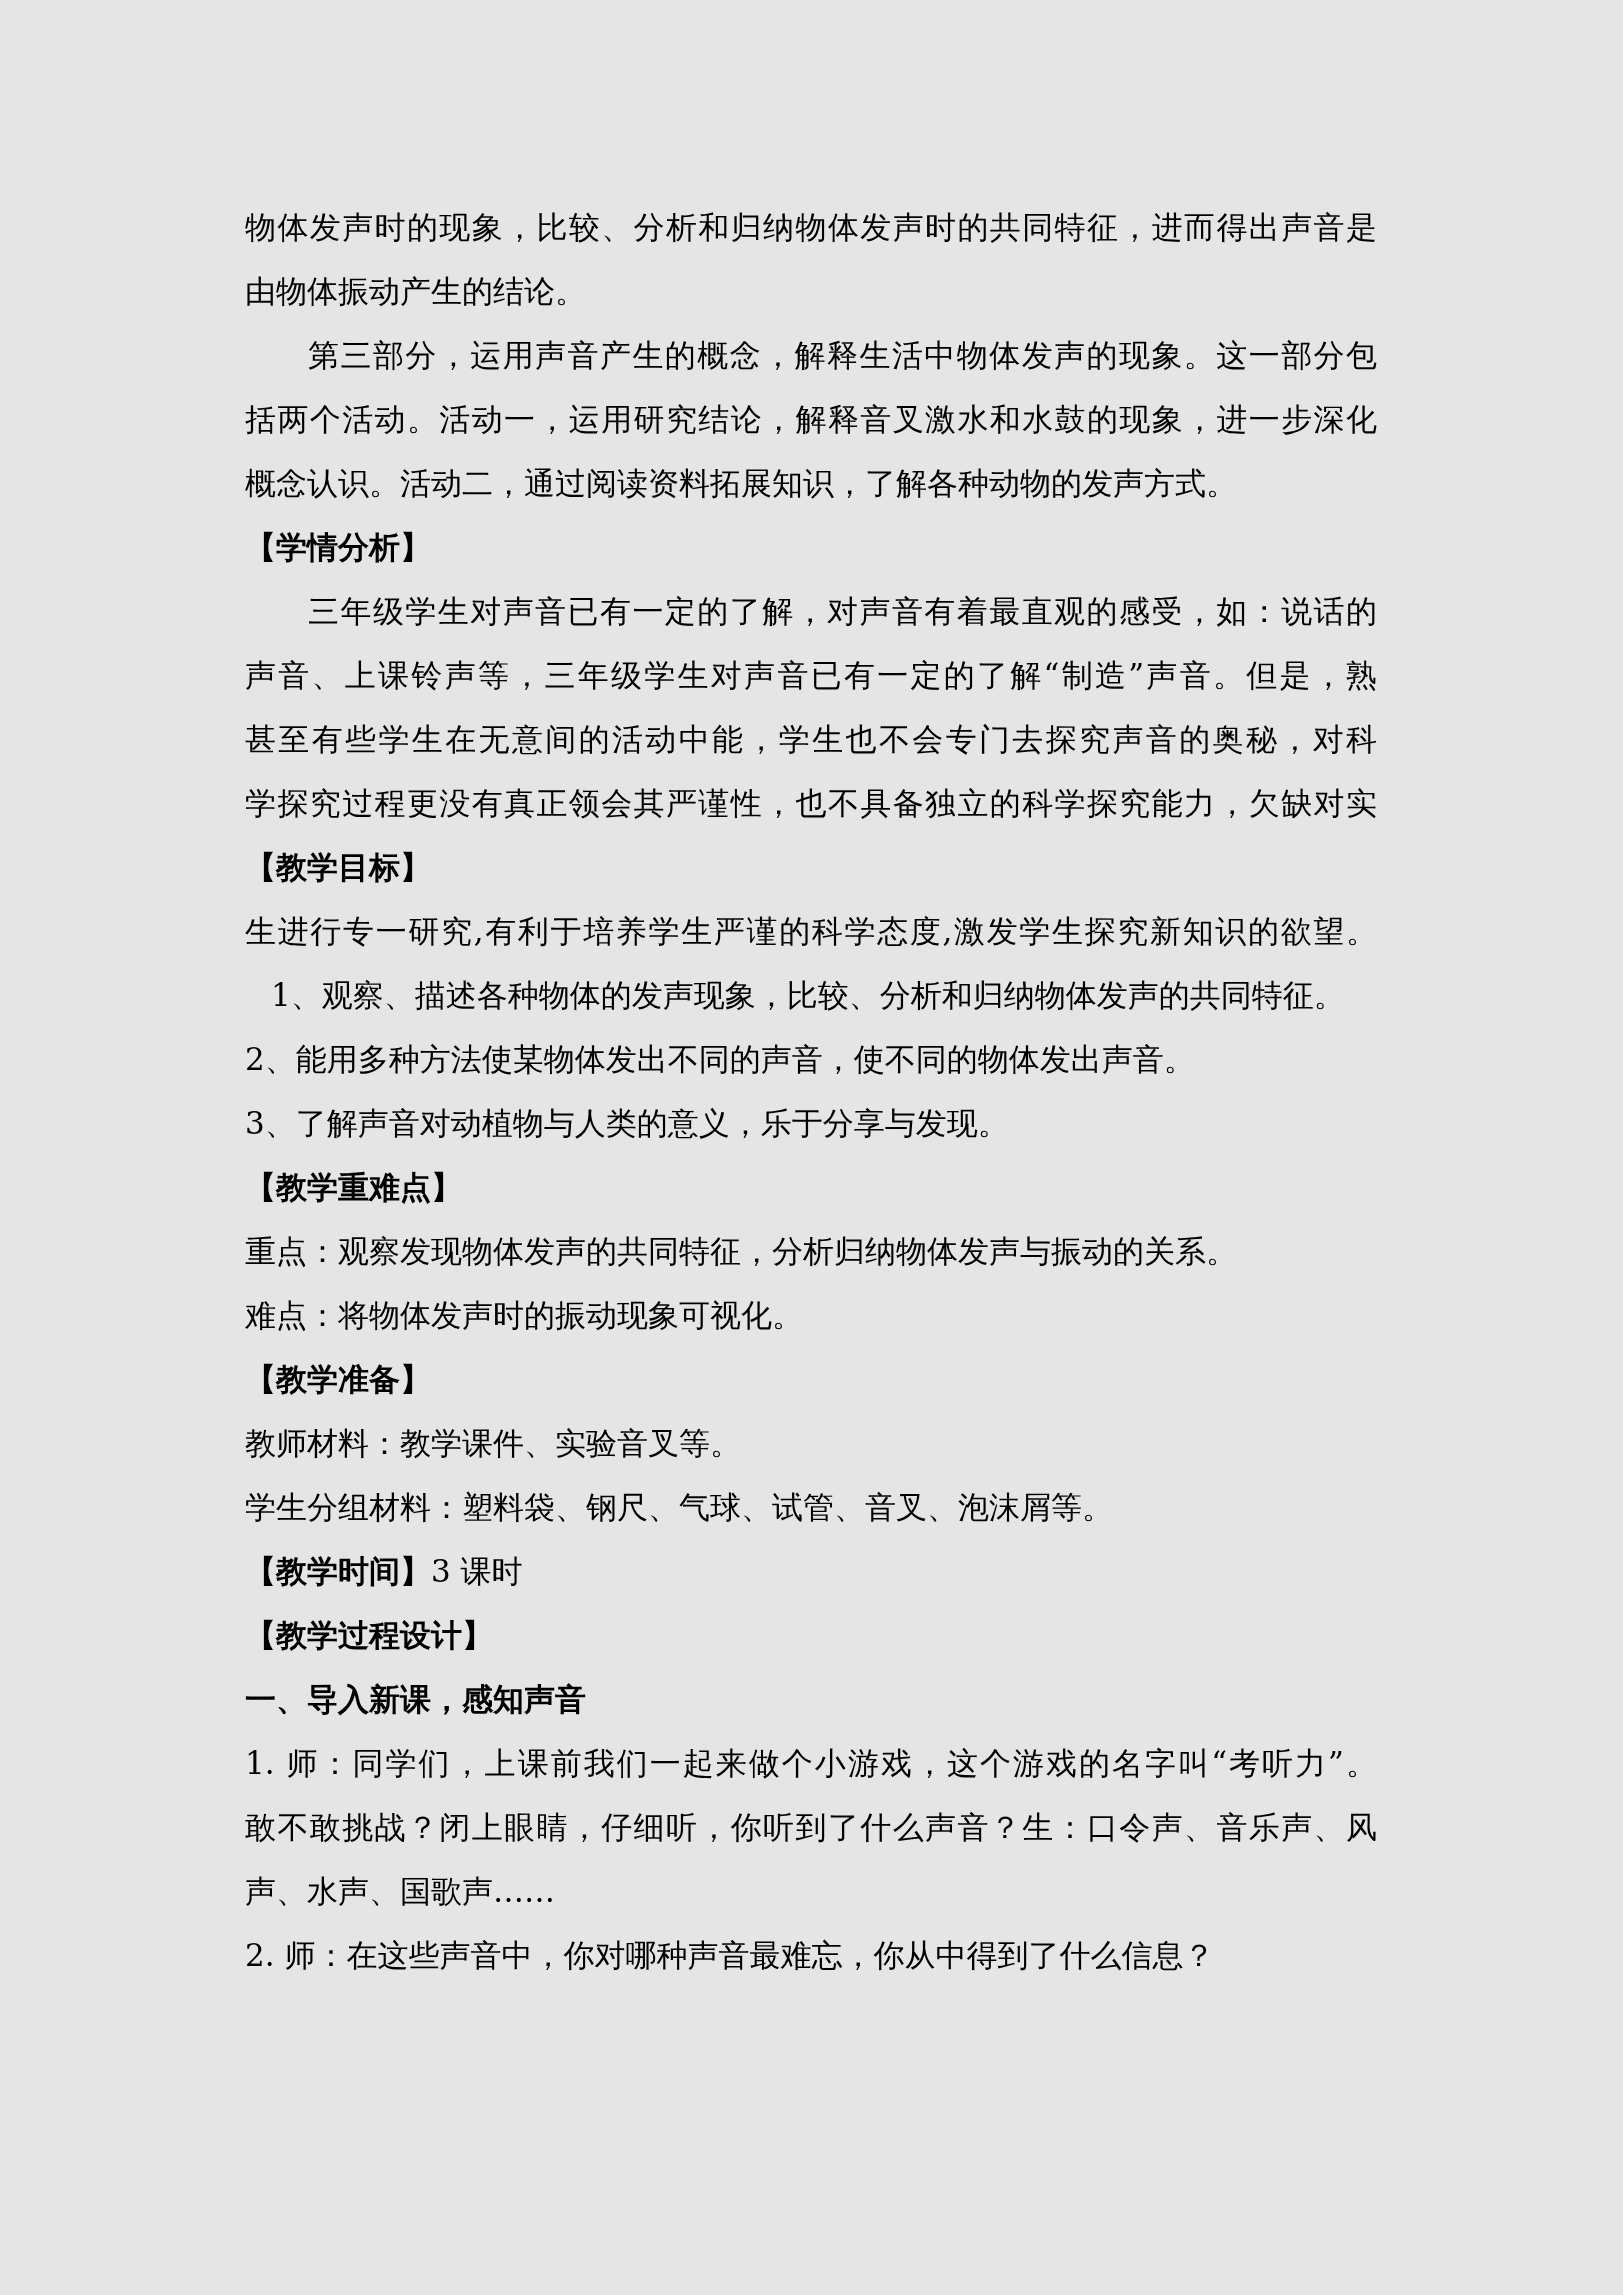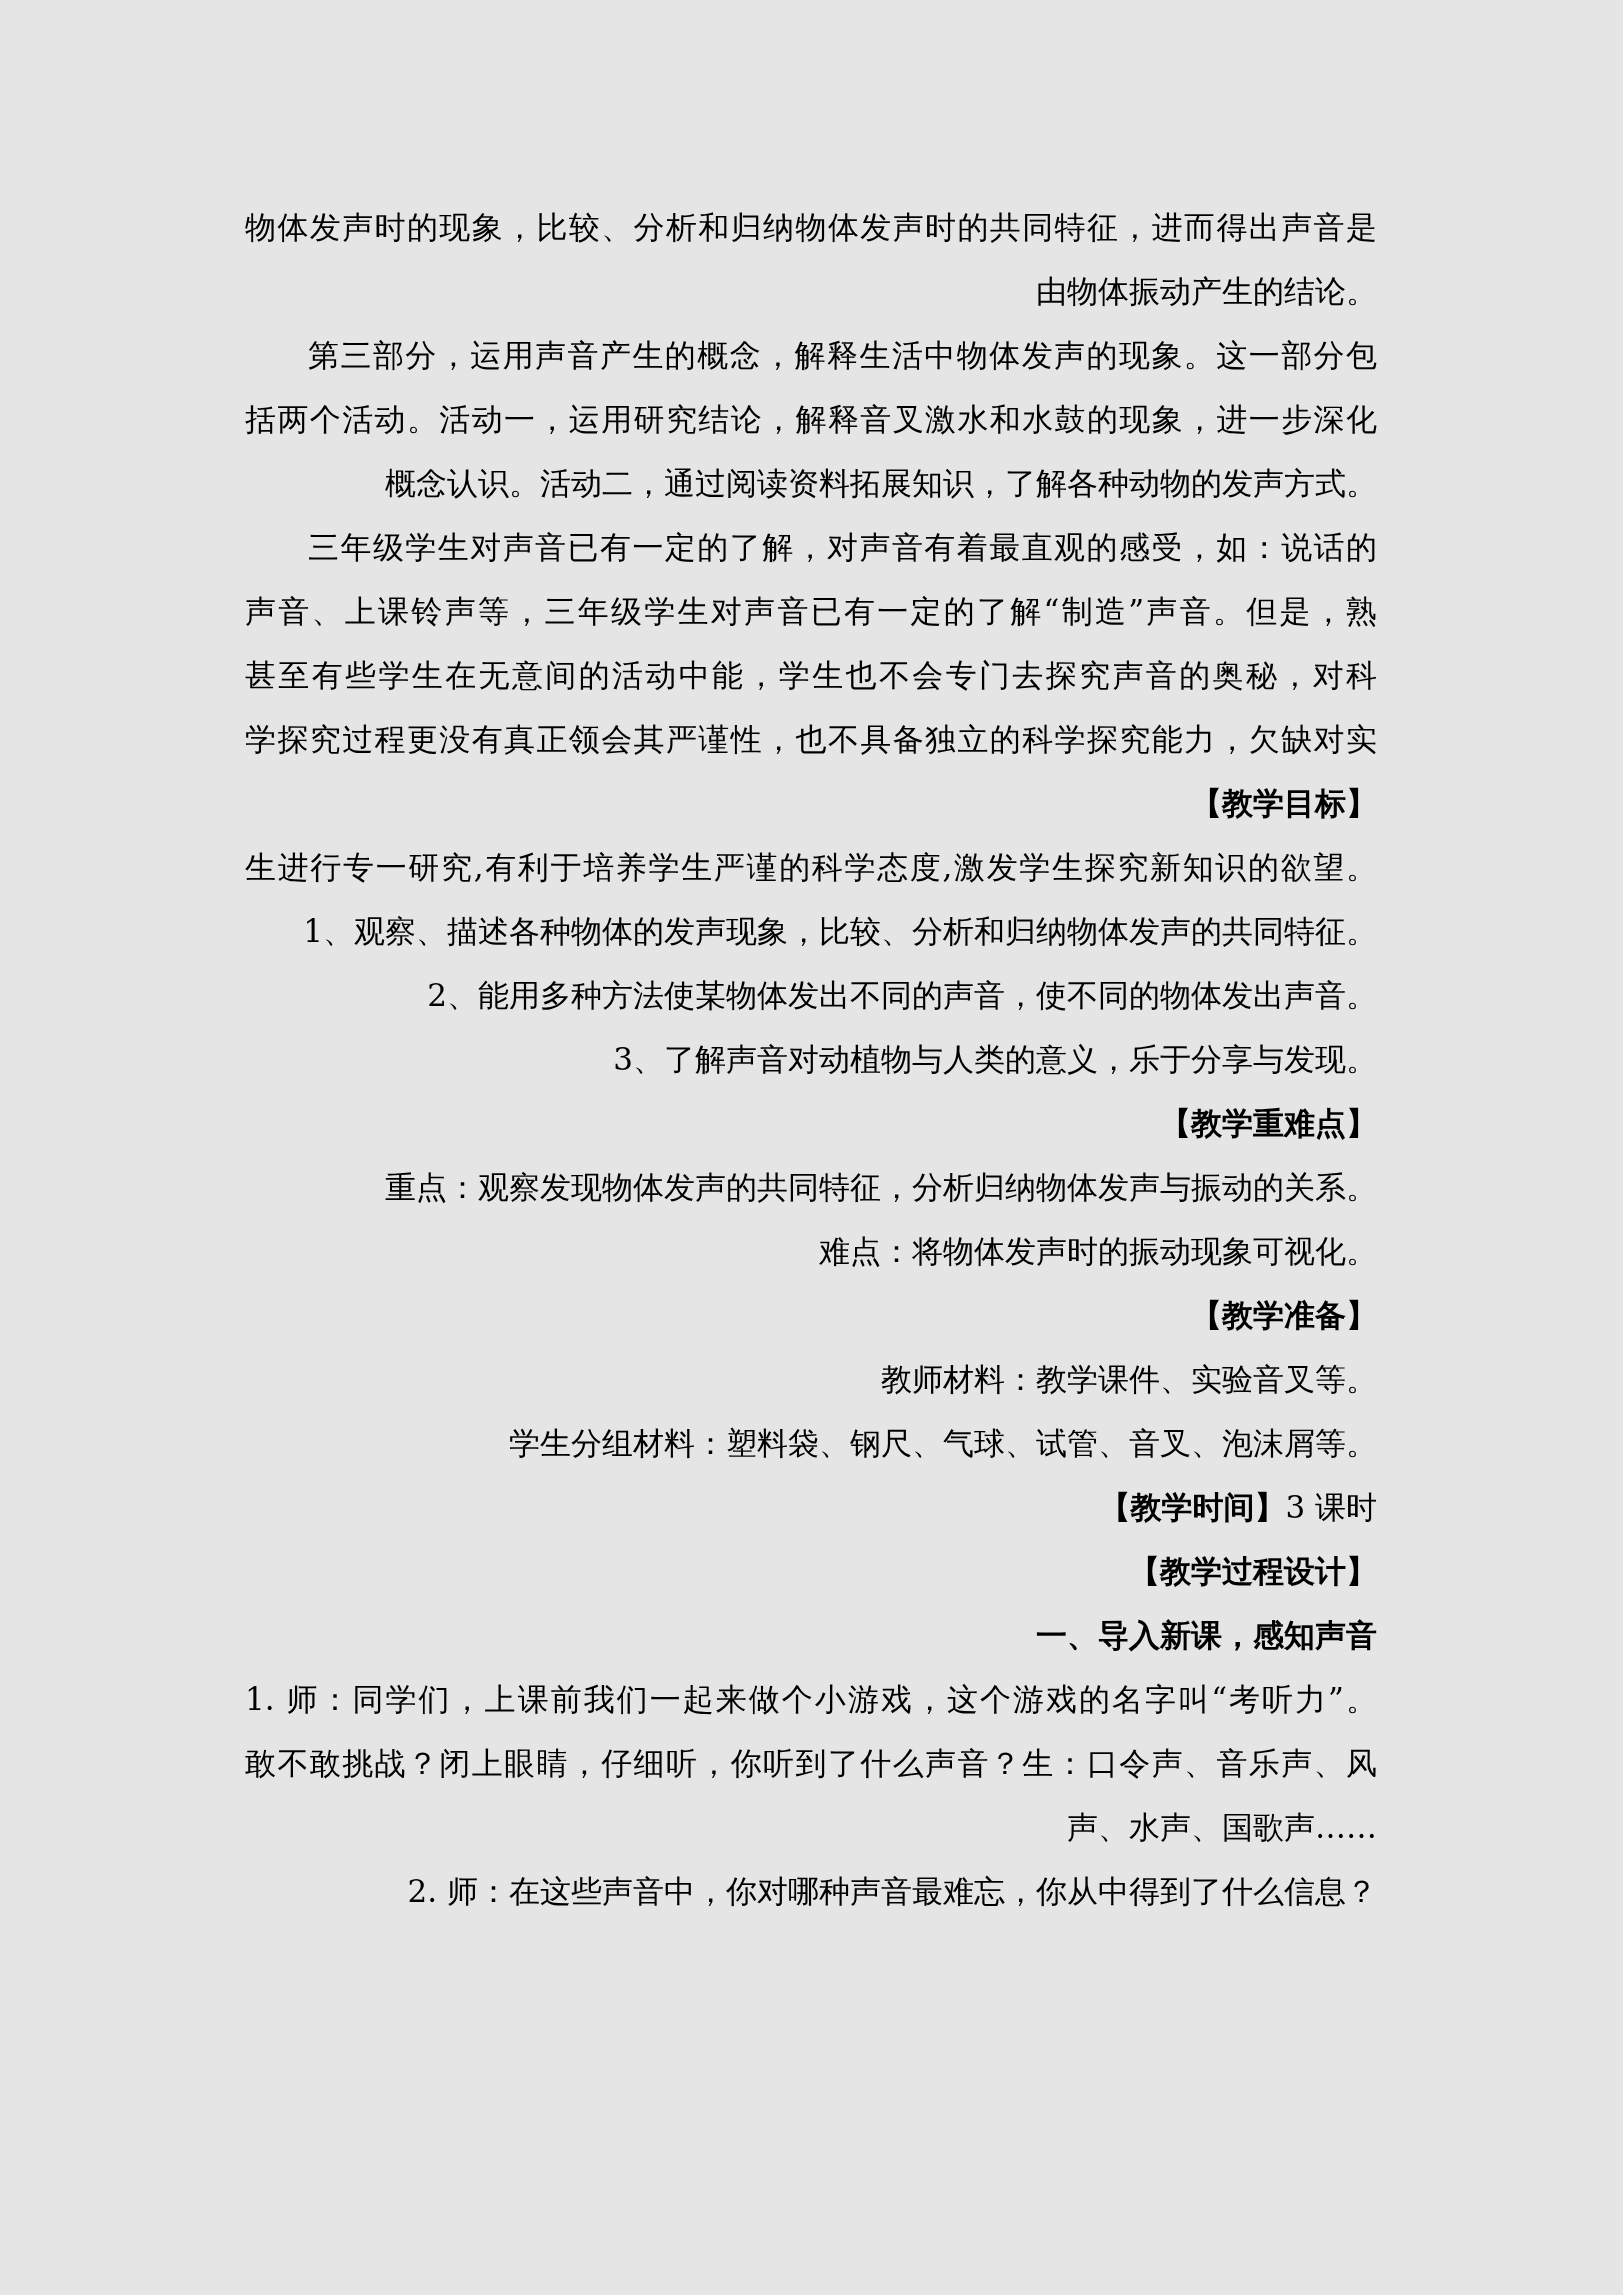--- a/index.html
+++ b/index.html
@@ -20,21 +20,21 @@
     position: absolute;
     left: 245px;
     top: 195px;
     width: 1132px;
   }
   .line {
     height: 64px;
     line-height: 64px;
     font-size: 31px;
     letter-spacing: 0;
-    text-align: right;
+    text-align: left;
     overflow: visible;
   }
   .fill {
     text-align: justify;
     text-align-last: justify;
     word-break: break-all;
   }
   .indent2 { text-indent: 63px; }
   .indent1 { text-indent: 26px; }
   .bold { font-weight: bold; }
@@ -42,20 +42,21 @@
 </head>
 <body>
 
 <div class="page">
   <div class="doc">
     <div class="line fill">物体发声时的现象，比较、分析和归纳物体发声时的共同特征，进而得出声音是</div>
     <div class="line">由物体振动产生的结论。</div>
     <div class="line fill indent2">第三部分，运用声音产生的概念，解释生活中物体发声的现象。这一部分包</div>
     <div class="line fill">括两个活动。活动一，运用研究结论，解释音叉激水和水鼓的现象，进一步深化</div>
     <div class="line">概念认识。活动二，通过阅读资料拓展知识，了解各种动物的发声方式。</div>
+    <div class="line bold">【学情分析】</div>
     <div class="line fill indent2">三年级学生对声音已有一定的了解，对声音有着最直观的感受，如：说话的</div>
     <div class="line fill">声音、上课铃声等，三年级学生对声音已有一定的了解“制造”声音。但是，熟</div>
     <div class="line fill">甚至有些学生在无意间的活动中能，学生也不会专门去探究声音的奥秘，对科</div>
     <div class="line fill">学探究过程更没有真正领会其严谨性，也不具备独立的科学探究能力，欠缺对实</div>
     <div class="line bold">【教学目标】</div>
     <div class="line fill">生进行专一研究,有利于培养学生严谨的科学态度,激发学生探究新知识的欲望。</div>
     <div class="line indent1">1、观察、描述各种物体的发声现象，比较、分析和归纳物体发声的共同特征。</div>
     <div class="line">2、能用多种方法使某物体发出不同的声音，使不同的物体发出声音。</div>
     <div class="line">3、了解声音对动植物与人类的意义，乐于分享与发现。</div>
     <div class="line bold">【教学重难点】</div>

